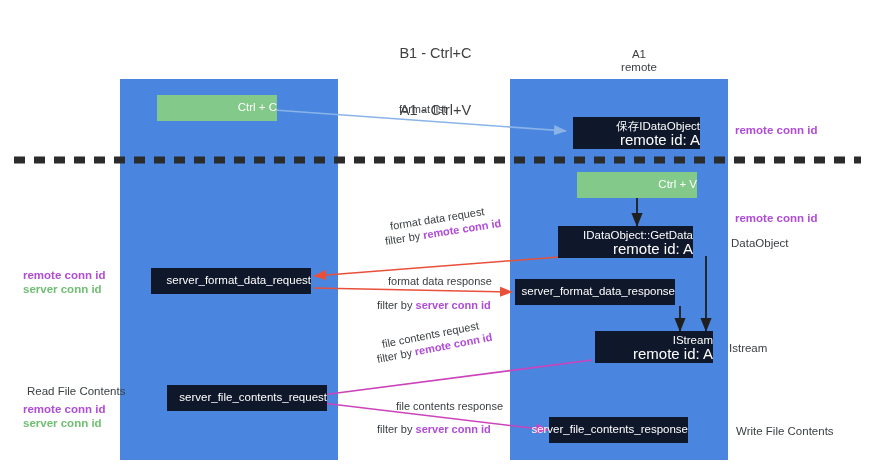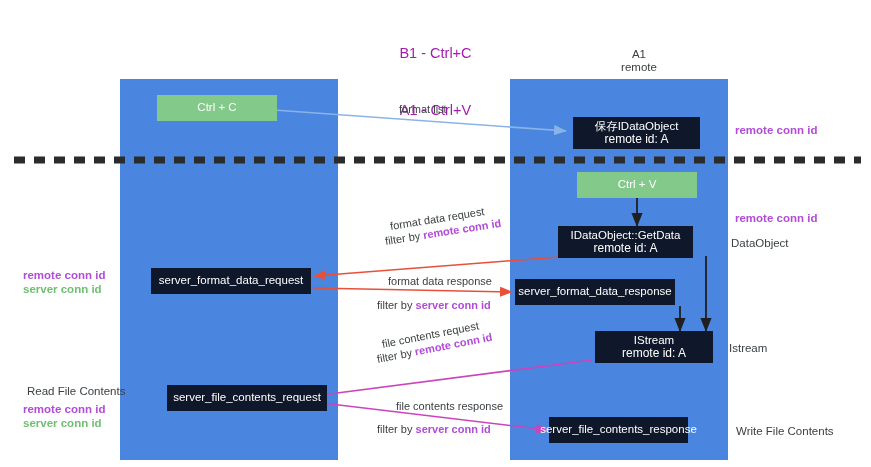--- a/index.html
+++ b/index.html
@@ -17,21 +17,21 @@
   #stage { position: absolute; inset: 0; }
 
   
   .title {
     position: absolute;
     left: 0; right: 0;
     top: 6px;
     text-align: center;
     font-size: 14.5px;
     line-height: 19px;
-    color: #a21caf;
+    color: #404040;
     white-space: pre;
   }
 
   
   .lane-head {
     position: absolute;
     text-align: center;
     font-size: 11.5px;
     line-height: 13px;
     color: #3c4043;
@@ -41,31 +41,31 @@
   .lane {
     position: absolute;
     background: #4a86e0;
   }
 
   
   .box {
     position: absolute;
     display: flex;
     flex-direction: column;
-    align-items: center;
+    align-items: flex-end;
     justify-content: center;
     text-align: center;
     color: #ffffff;
     font-size: 11.5px;
     line-height: 13.5px;
     z-index: 6;
   }
   .box.orange { background: #0f172a; }
   .box.green  { background: #82c98a; }
-  .box .l2 { font-size: 12px; }
+  .box .l2 { font-size: 15px; }
 
   
   .anno {
     position: absolute;
     font-size: 11.5px;
     line-height: 14px;
     color: #3c4043;
     white-space: nowrap;
   }
   .anno.purple { color: #b14bd8; font-weight: bold; }

